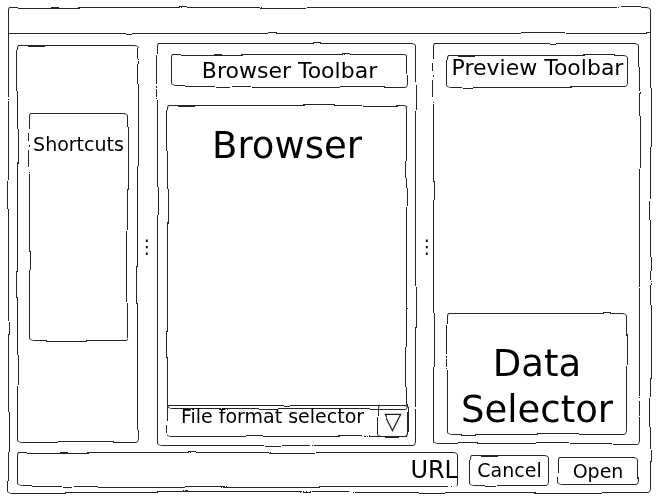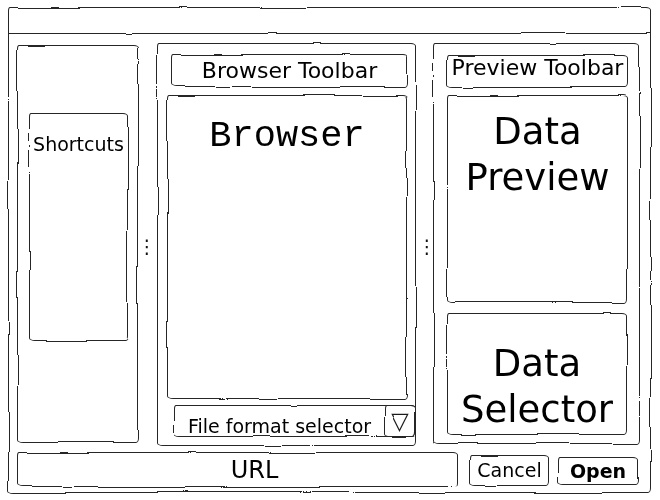--- a/index.html
+++ b/index.html
@@ -35,42 +35,42 @@
   .shortcuts-box .label{padding-top:20px;font-size:19px;}
 
   .splitter{width:14px;height:56px;display:flex;align-items:center;justify-content:center;cursor:col-resize;}
   .splitter-left{left:140px;top:218px;}
   .splitter-right{left:420px;top:218px;}
   .dots{font-size:19px;line-height:1;color:#111;}
 
   .mid-frame{left:157px;top:43px;width:259px;height:403px;}
   .browser-toolbar{left:171px;top:54px;width:237px;height:33px;display:flex;align-items:center;}
   .browser-toolbar .label,.preview-toolbar .label{font-size:22px;}
-  .browser-box{left:167px;top:95px;width:240px;height:304px;font-family:Liberation Mono, monospace;}
+  .browser-box{left:167px;top:105px;width:240px;height:304px;}
   .big{font-size:37px;line-height:1.25;}
   .browser-box .label{padding-top:18px;}
-  .format-selector{left:174px;top:405px;width:242px;height:32px;display:flex;align-items:flex-end;}
+  .format-selector{left:167px;top:405px;width:242px;height:32px;display:flex;align-items:flex-start;}
   .format-selector .label{flex:1;font-size:19px;padding-right:31px;}
   .dropdown-btn{position:absolute;right:0;top:0;width:31px;height:100%;display:flex;align-items:center;justify-content:center;cursor:pointer;}
   .dropdown-glyph{font-size:24px;line-height:1;color:#1c1c1c;}
 
   .right-frame{left:433px;top:43px;width:207px;height:401px;}
   .preview-toolbar{left:447px;top:55px;width:181px;height:32px;display:flex;}
   .data-preview-box{left:447px;top:95px;width:181px;height:208px;}
   .data-preview-box .label{padding-top:14px;}
   .data-selector-box{left:447px;top:313px;width:180px;height:122px;}
   .data-selector-box .label{padding-top:28px;}
 
   
   .url-box{left:17px;top:452px;width:441px;height:35px;display:flex;align-items:center;cursor:text;}
-  .url-box .label{text-align:center;padding-left:27px;font-size:24px;margin-left:7px;}
+  .url-box .label{text-align:right;padding-left:27px;font-size:24px;margin-left:7px;}
   .btn{display:flex;align-items:center;justify-content:flex-start;cursor:pointer;}
   .btn .label{font-size:19px;}
   .cancel-btn{left:470px;top:455px;width:79px;height:30px;}
-  .open-btn{left:558px;top:457px;width:80px;height:28px;font-weight:bold;}
+  .open-btn{left:558px;top:457px;width:80px;height:28px;}
 </style>
 </head>
 <body>
 
 <svg width="0" height="0" style="position:absolute" aria-hidden="true">
   <defs>
     <filter id="sq1" x="-20%" y="-20%" width="140%" height="140%">
       <feTurbulence type="fractalNoise" baseFrequency="0.009 0.013" numOctaves="4" seed="3" result="n"></feTurbulence>
       <feDisplacementMap in="SourceGraphic" in2="n" scale="4.5" xChannelSelector="R" yChannelSelector="G"></feDisplacementMap>
     </filter>
@@ -134,24 +134,20 @@
     <span class="dots">⋮</span>
   </div>
 
   <div class="abs right-frame">
     <div class="sketch f2"></div>
   </div>
   <div class="abs preview-toolbar">
     <div class="sketch f3"></div>
     <span class="label">Preview Toolbar</span>
   </div>
-  <div class="abs data-preview-box">
-    <div class="sketch f1"></div>
-    <span class="label big">Data Preview</span>
-  </div>
   <div class="abs data-selector-box">
     <div class="sketch f4"></div>
     <span class="label big">Data Selector</span>
   </div>
 
   <div class="abs url-box">
     <div class="sketch f1"></div>
     <span class="label">URL</span>
   </div>
   <div class="abs btn cancel-btn">

